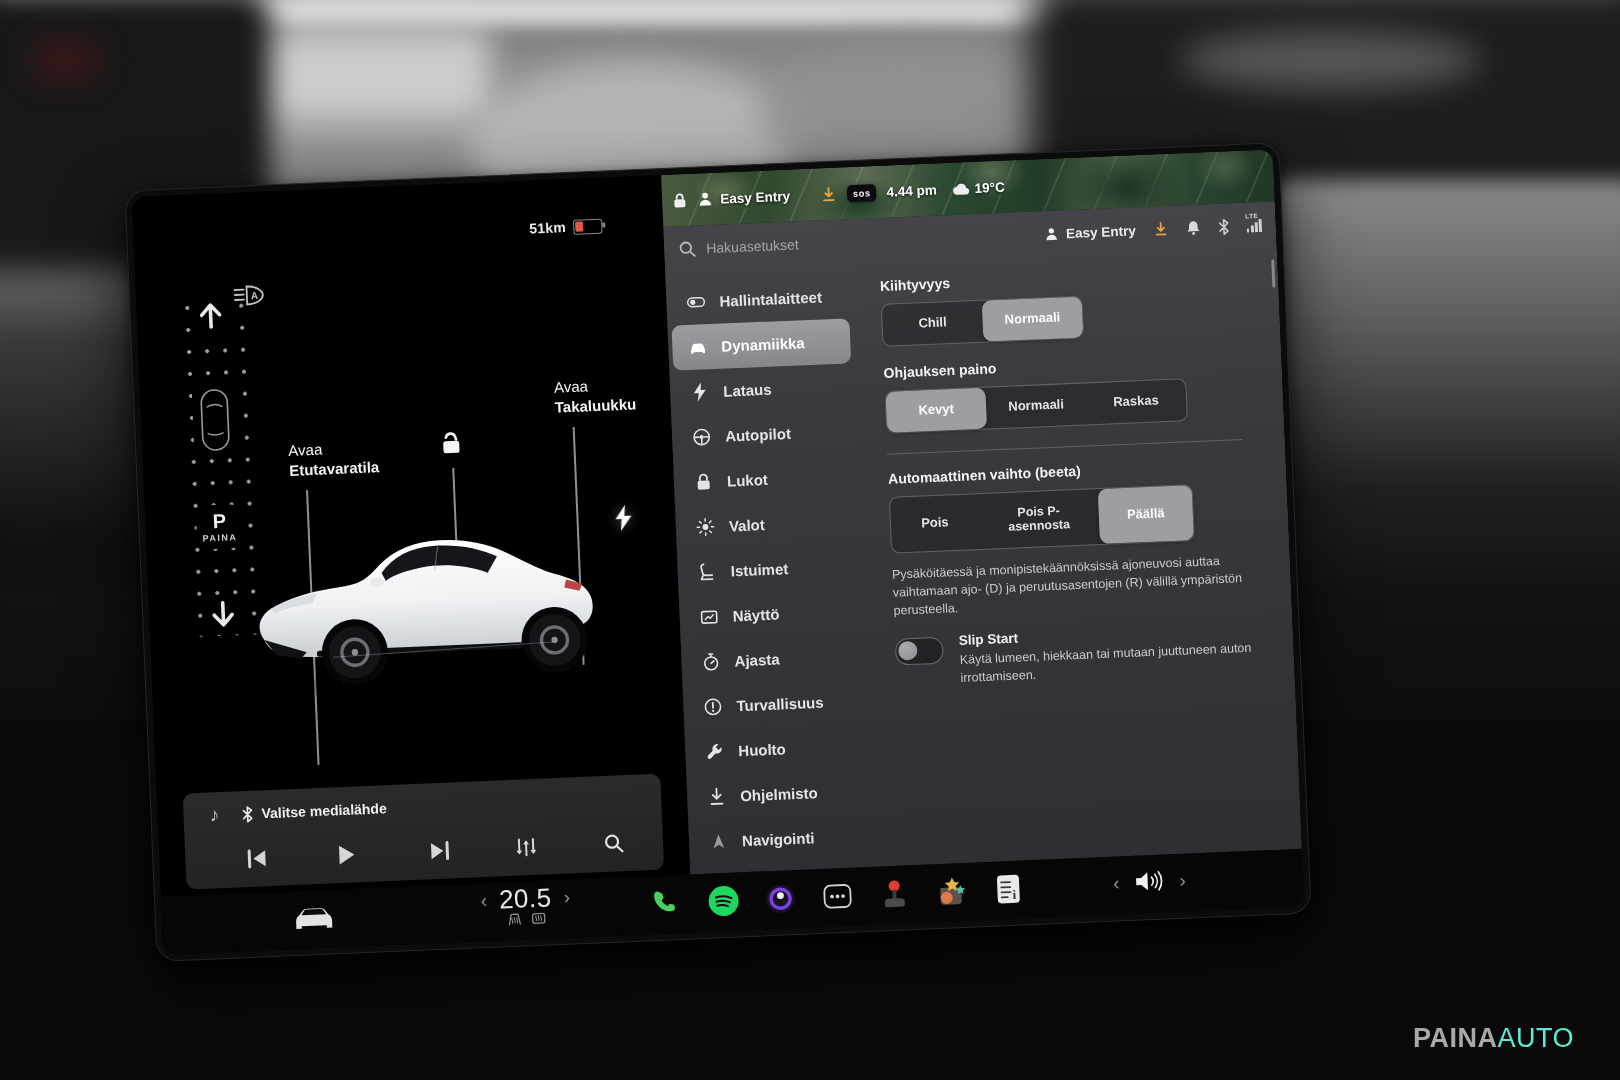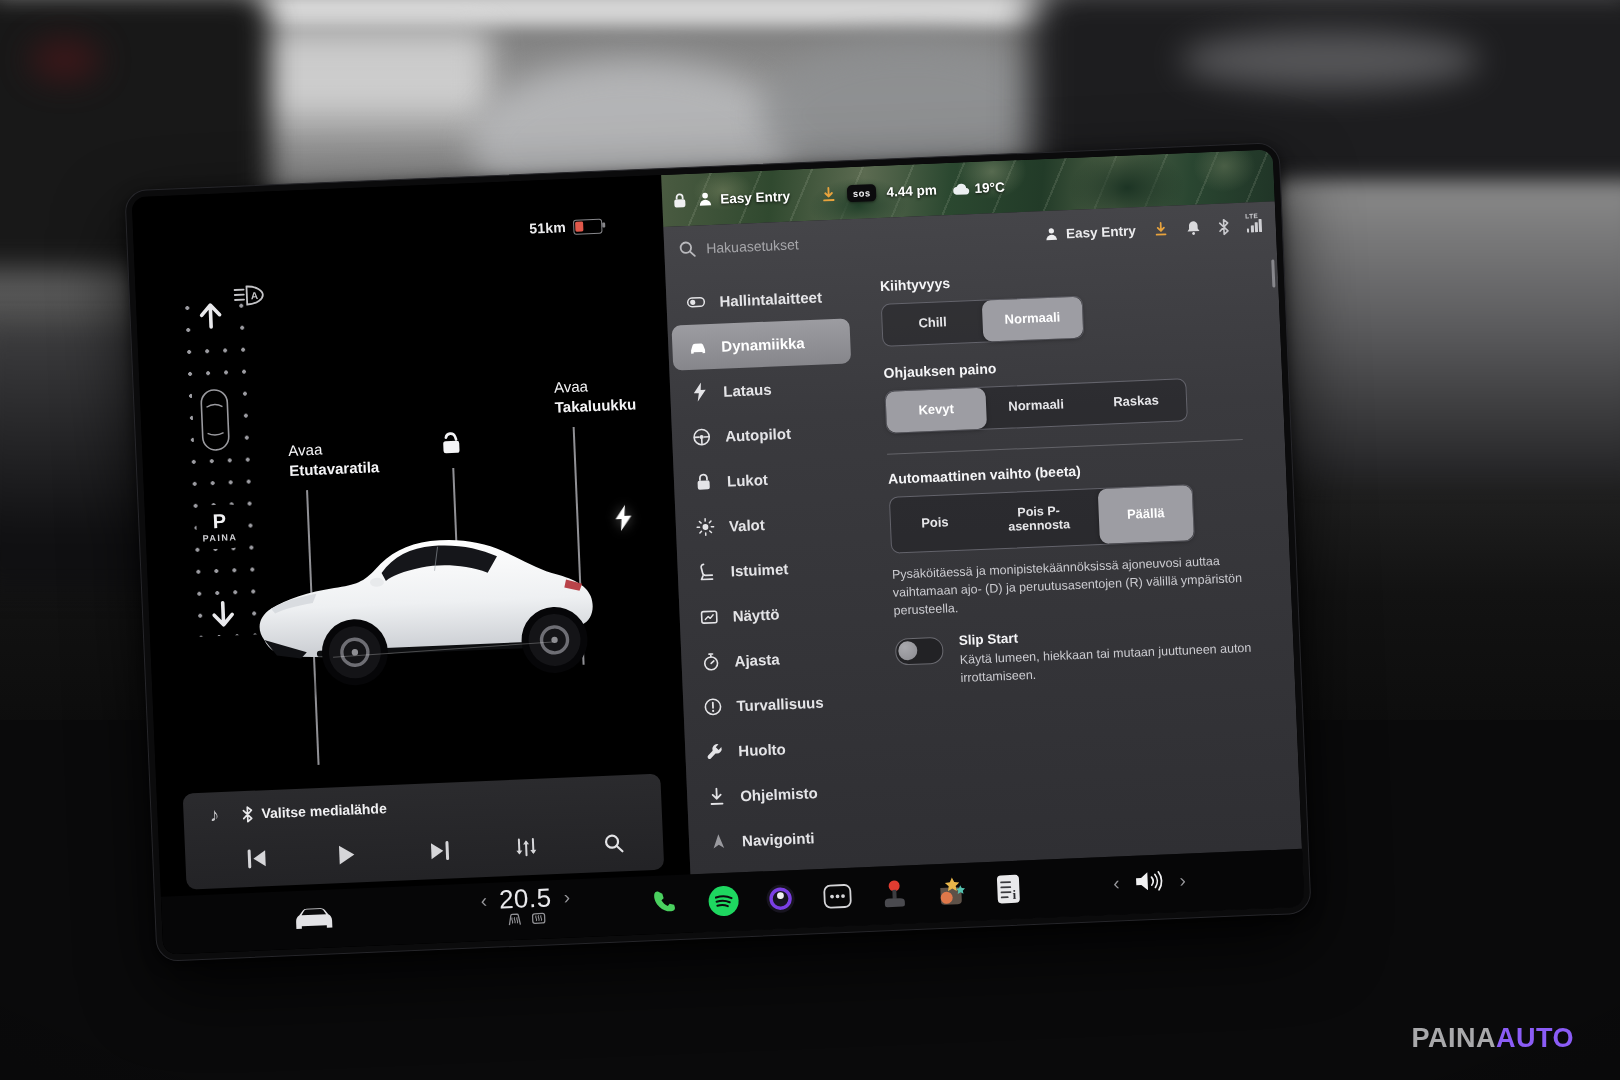--- a/index.html
+++ b/index.html
@@ -140,21 +140,21 @@
   .temp-ctl{position:absolute;left:296px;top:2px;width:136px;text-align:center;}
   .temp-row{display:flex;align-items:center;justify-content:center;gap:12px;}
   .chev{color:#98989c;font-size:19px;line-height:1;}
   .temp-val{color:#e8e8eb;font-size:26px;font-weight:500;letter-spacing:.5px;}
   .defrost-row{display:flex;justify-content:center;gap:9px;margin-top:-2px;opacity:.85;}
   .apps{position:absolute;left:488px;top:11px;display:flex;gap:23px;align-items:center;}
   .app{width:34px;height:34px;display:flex;align-items:center;justify-content:center;}
   .volume-ctl{position:absolute;left:952px;top:14px;display:flex;align-items:center;gap:15px;}
 
   .watermark{position:absolute;right:46px;bottom:26px;font-size:27px;letter-spacing:.5px;color:#9c9c9e;}
-  .watermark b{font-weight:700;color:#a9a9ab;} .watermark span{font-weight:700;color:#8b5cf6;}
+  .watermark b{font-weight:700;color:#a9a9ab;} .watermark span{font-weight:400;color:#5eead4;}
   svg{display:block;}
 </style>
 </head>
 <body>
 
 <div class="bg">
   <div class="bg-base"></div>
   <div class="blob b-ceiling"></div>
   <div class="blob b-window"></div>
   <div class="blob b-window2"></div>

